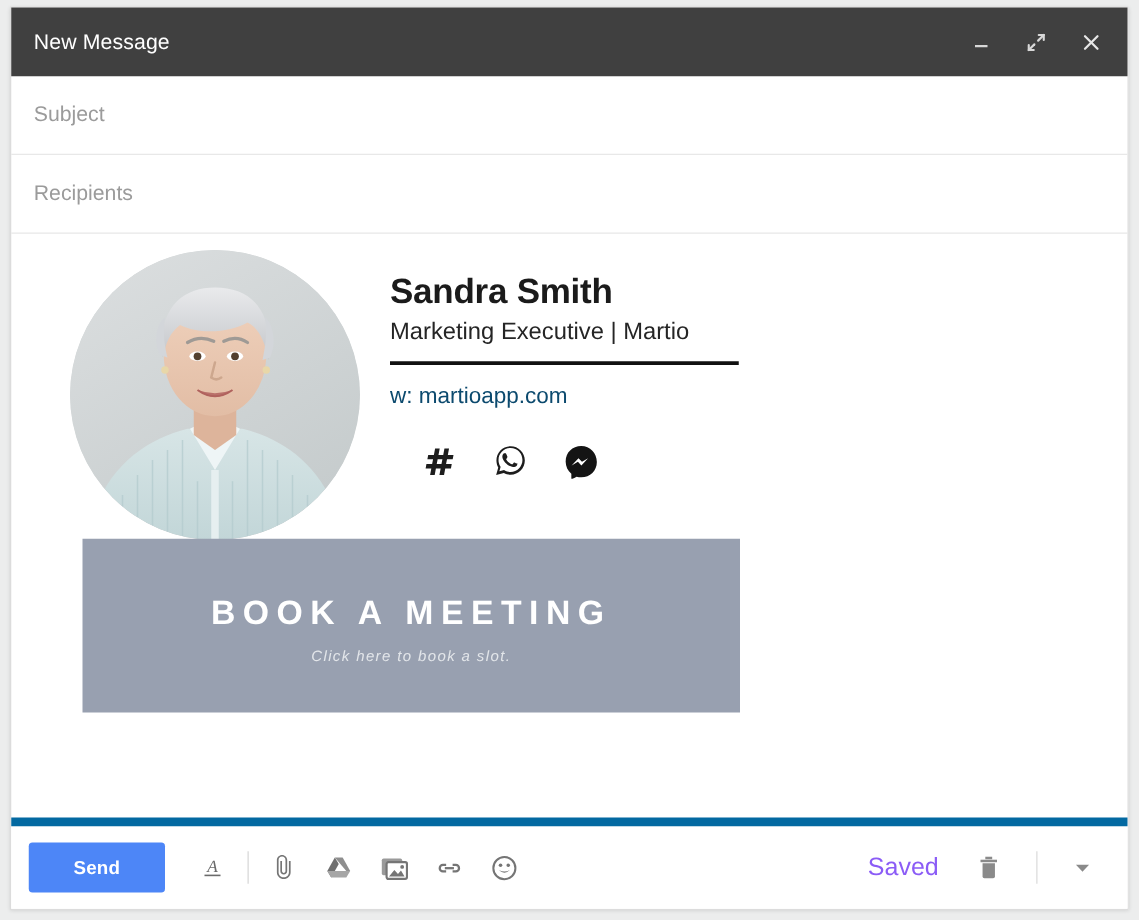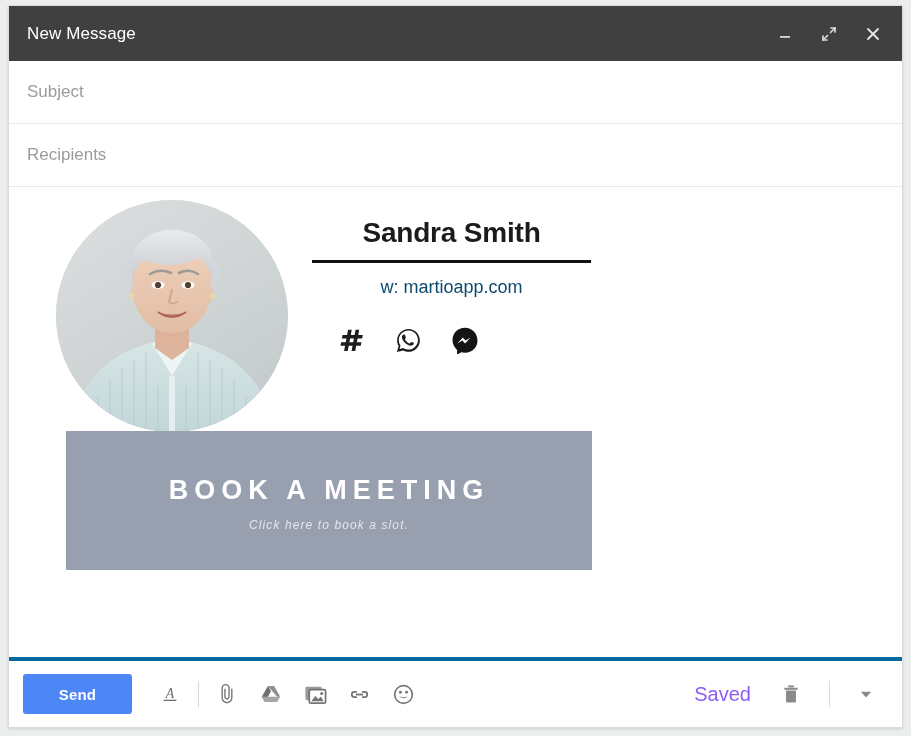--- a/index.html
+++ b/index.html
@@ -98,21 +98,20 @@
     flex: none;
     background: #d3d7d8;
     position: relative;
   }
   .avatar svg { display: block; }
 
   .sig-text {
     margin-left: 24px;
     padding-top: 17px;
     width: 279px;
-    text-align: center;
   }
   .sig-name {
     font-size: 28px;
     font-weight: bold;
     color: #1b1b1b;
     line-height: 1.15;
     letter-spacing: -0.2px;
   }
   .sig-role {
     font-size: 19px;
@@ -173,21 +172,21 @@
     color: #e3e6ea;
     font-size: 12px;
     letter-spacing: 1.1px;
     margin-top: 12px;
     font-style: italic;
   }
 
   
   .toolbar {
     height: 66px;
-    border-top: 4px solid #0369a1;
+    border-top: 7px solid #0369a1;
     display: flex;
     align-items: center;
     padding: 0 14px;
     flex: none;
     background: #ffffff;
   }
   .send-btn {
     background: #4d86f7;
     color: #ffffff;
     font-size: 15px;
@@ -349,20 +348,21 @@
                 <path d="M102 112 q14 10 28 0" stroke="#b0625d" stroke-width="1.6" fill="none"></path>
 
                 <circle cx="76" cy="96" r="3" fill="#e8d7a8"></circle>
                 <circle cx="157" cy="96" r="3" fill="#e8d7a8"></circle>
               </g>
             </svg>
           </div>
 
           <div class="sig-text">
             <div class="sig-name">Sandra Smith</div>
+            <div class="sig-role">Marketing Executive | Martio</div>
             <hr class="sig-rule">
             <div class="sig-web">w: martioapp.com</div>
 
             <div class="sig-socials">
               <span class="social-icon">
                 <svg width="26" height="26" viewBox="0 0 24 24" aria-hidden="true">
                   <path d="M9.3 2.6 L8.4 7.3 L4.2 7.3 L3.6 10.6 L7.8 10.6 L7.1 14.1 L2.9 14.1 L2.3 17.4 L6.5 17.4 L5.6 22.1 L9 22.1 L9.9 17.4 L13.4 17.4 L12.5 22.1 L15.9 22.1 L16.8 17.4 L21 17.4 L21.6 14.1 L17.4 14.1 L18.1 10.6 L22.3 10.6 L22.9 7.3 L18.7 7.3 L19.6 2.6 L16.2 2.6 L15.3 7.3 L11.8 7.3 L12.7 2.6 Z M11.2 10.6 L14.7 10.6 L14 14.1 L10.5 14.1 Z" fill="#1d1d1d"></path>
                 </svg>
               </span>
               <span class="social-icon">

